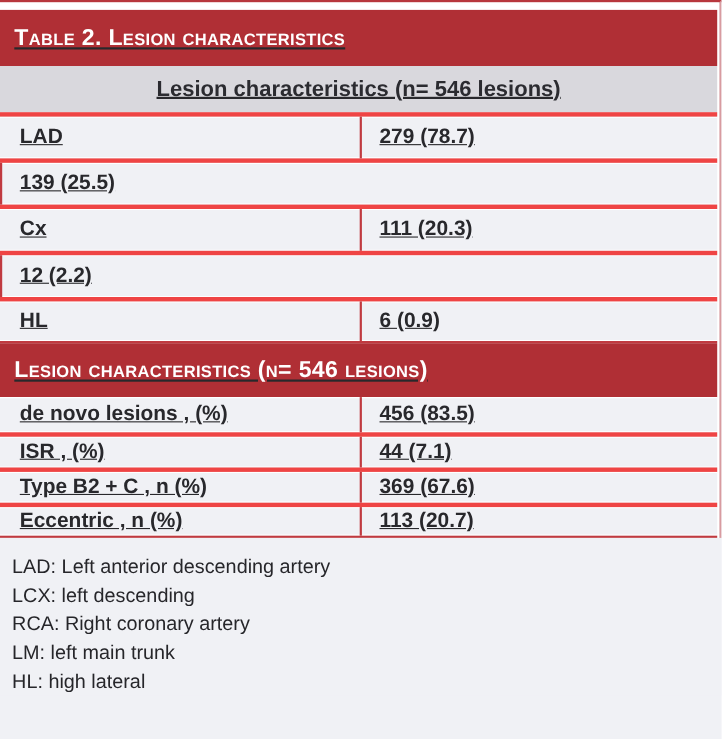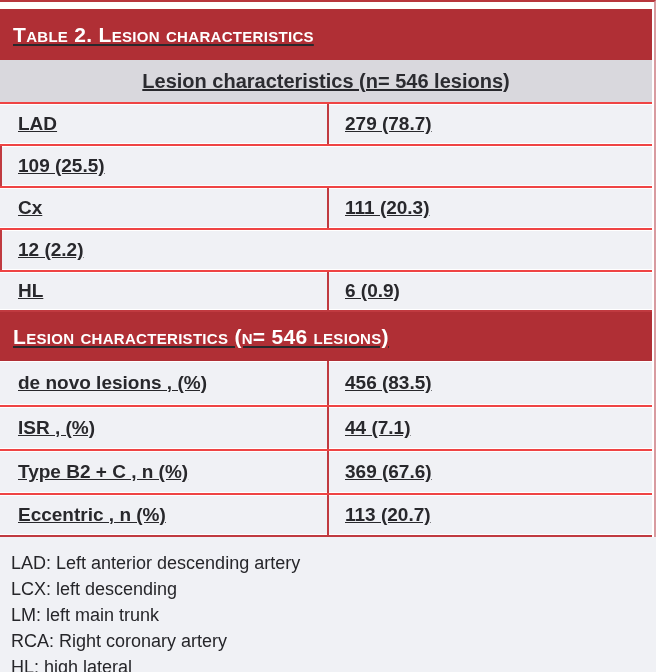--- a/index.html
+++ b/index.html
@@ -50,26 +50,26 @@
     font-size: 20px;
     color: #2b2b30;
   }
   .rows { background: #ffffff; }
   .row {
     height: 42px;
     box-sizing: border-box;
     background: #f0f1f5;
     display: flex;
     align-items: center;
-    border-top: 2px solid #ef4444;
+    border-top: 4px solid #ef4444;
     box-shadow: inset 0 1px 0 #ffffff, inset 0 -1px 0 #ffffff;
     font-weight: 700;
     font-size: 19px;
   }
-  .rows-b .row { height: 44px; align-items: flex-end; }
+  .rows-b .row { height: 32px; align-items: flex-end; }
   .row:last-child { border-bottom: 2px solid #c03a40; }
   .cell-label {
     width: 327px;
     box-sizing: border-box;
     padding-left: 18px;
     align-self: stretch;
     display: flex;
     align-items: center;
   }
   .cell-value {
@@ -119,21 +119,21 @@
       <div class="subheader">
         <span>Lesion characteristics (n= 546 lesions)</span>
       </div>
 
       <div class="rows rows-a">
         <div class="row">
           <div class="cell-label">LAD</div>
           <div class="cell-value">279 (78.7)</div>
         </div>
         <div class="row">
-          <div class="cell-value">109 (25.5)</div>
+          <div class="cell-value">139 (25.5)</div>
         </div>
         <div class="row">
           <div class="cell-label">Cx</div>
           <div class="cell-value">111 (20.3)</div>
         </div>
         <div class="row">
           <div class="cell-value">12 (2.2)</div>
         </div>
         <div class="row">
           <div class="cell-label">HL</div>
@@ -163,17 +163,17 @@
           <div class="cell-value">113 (20.7)</div>
         </div>
       </div>
 
     </div>
   </div>
 
   <div class="footnotes">
     <div class="footnote">LAD: Left anterior descending artery</div>
     <div class="footnote">LCX: left descending</div>
+    <div class="footnote">RCA: Right coronary artery</div>
     <div class="footnote">LM: left main trunk</div>
-    <div class="footnote">RCA: Right coronary artery</div>
     <div class="footnote">HL: high lateral</div>
   </div>
 </div>
 
 </body></html>

